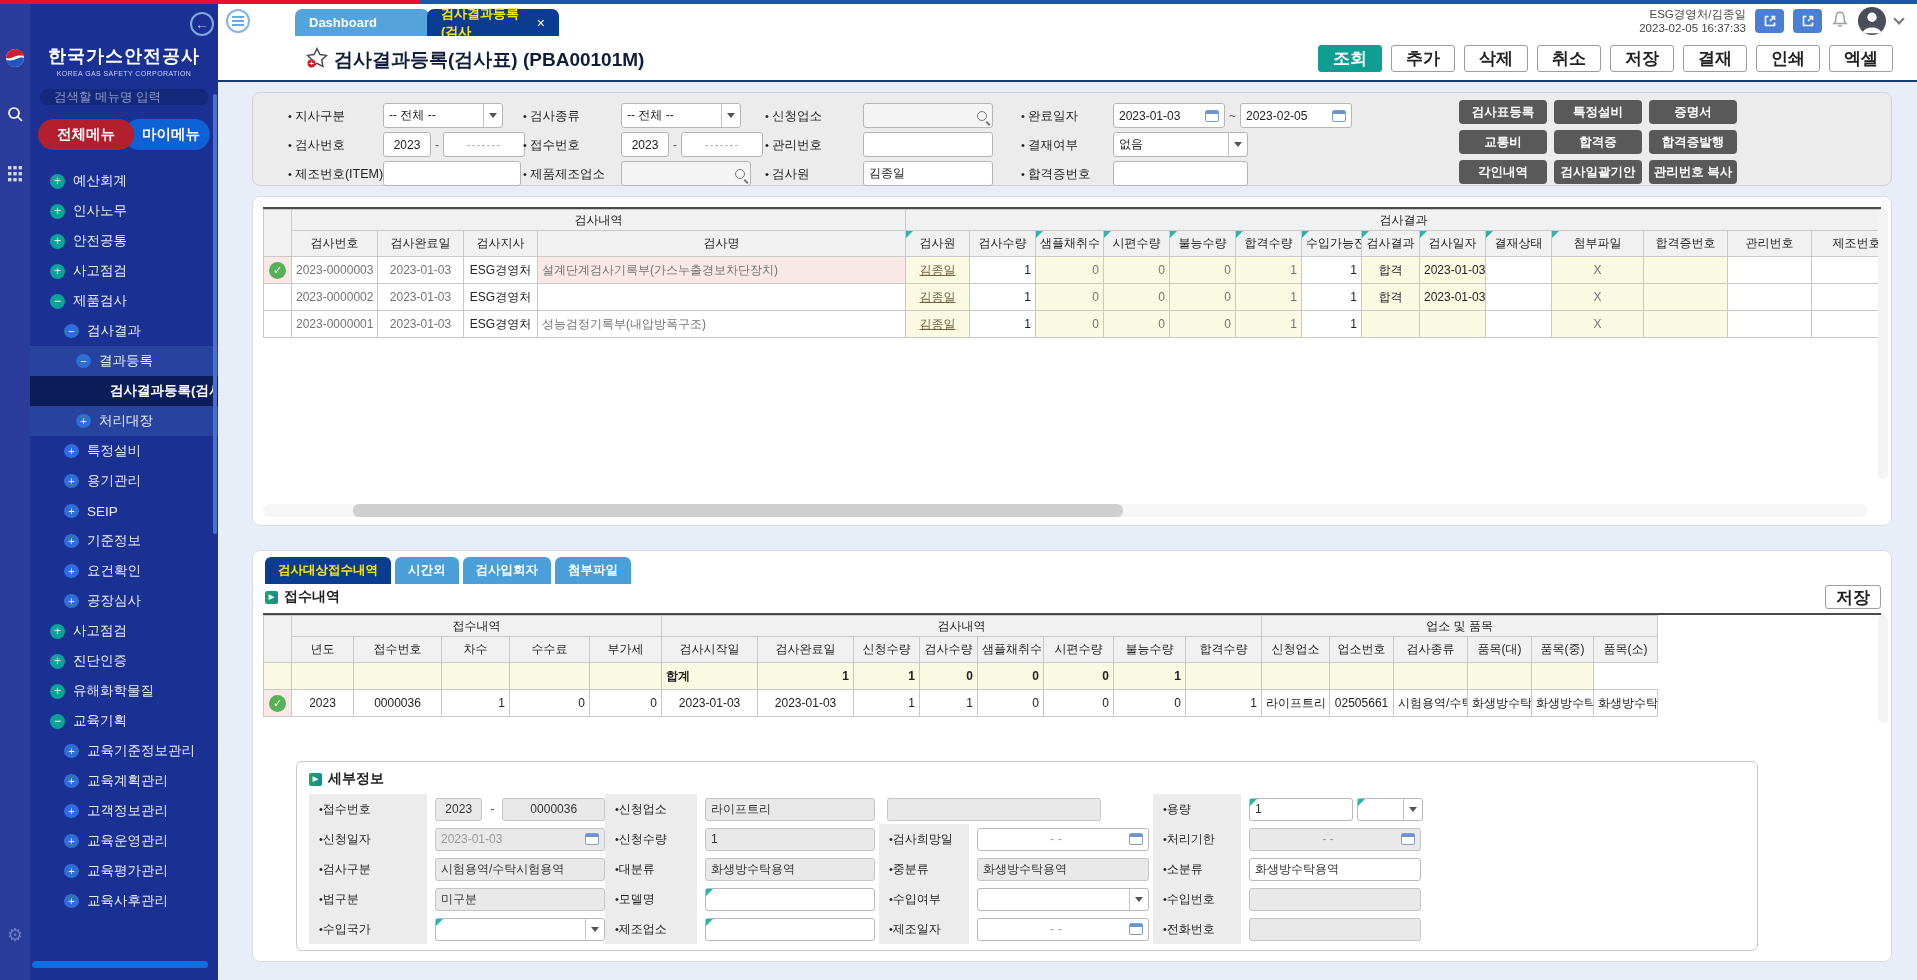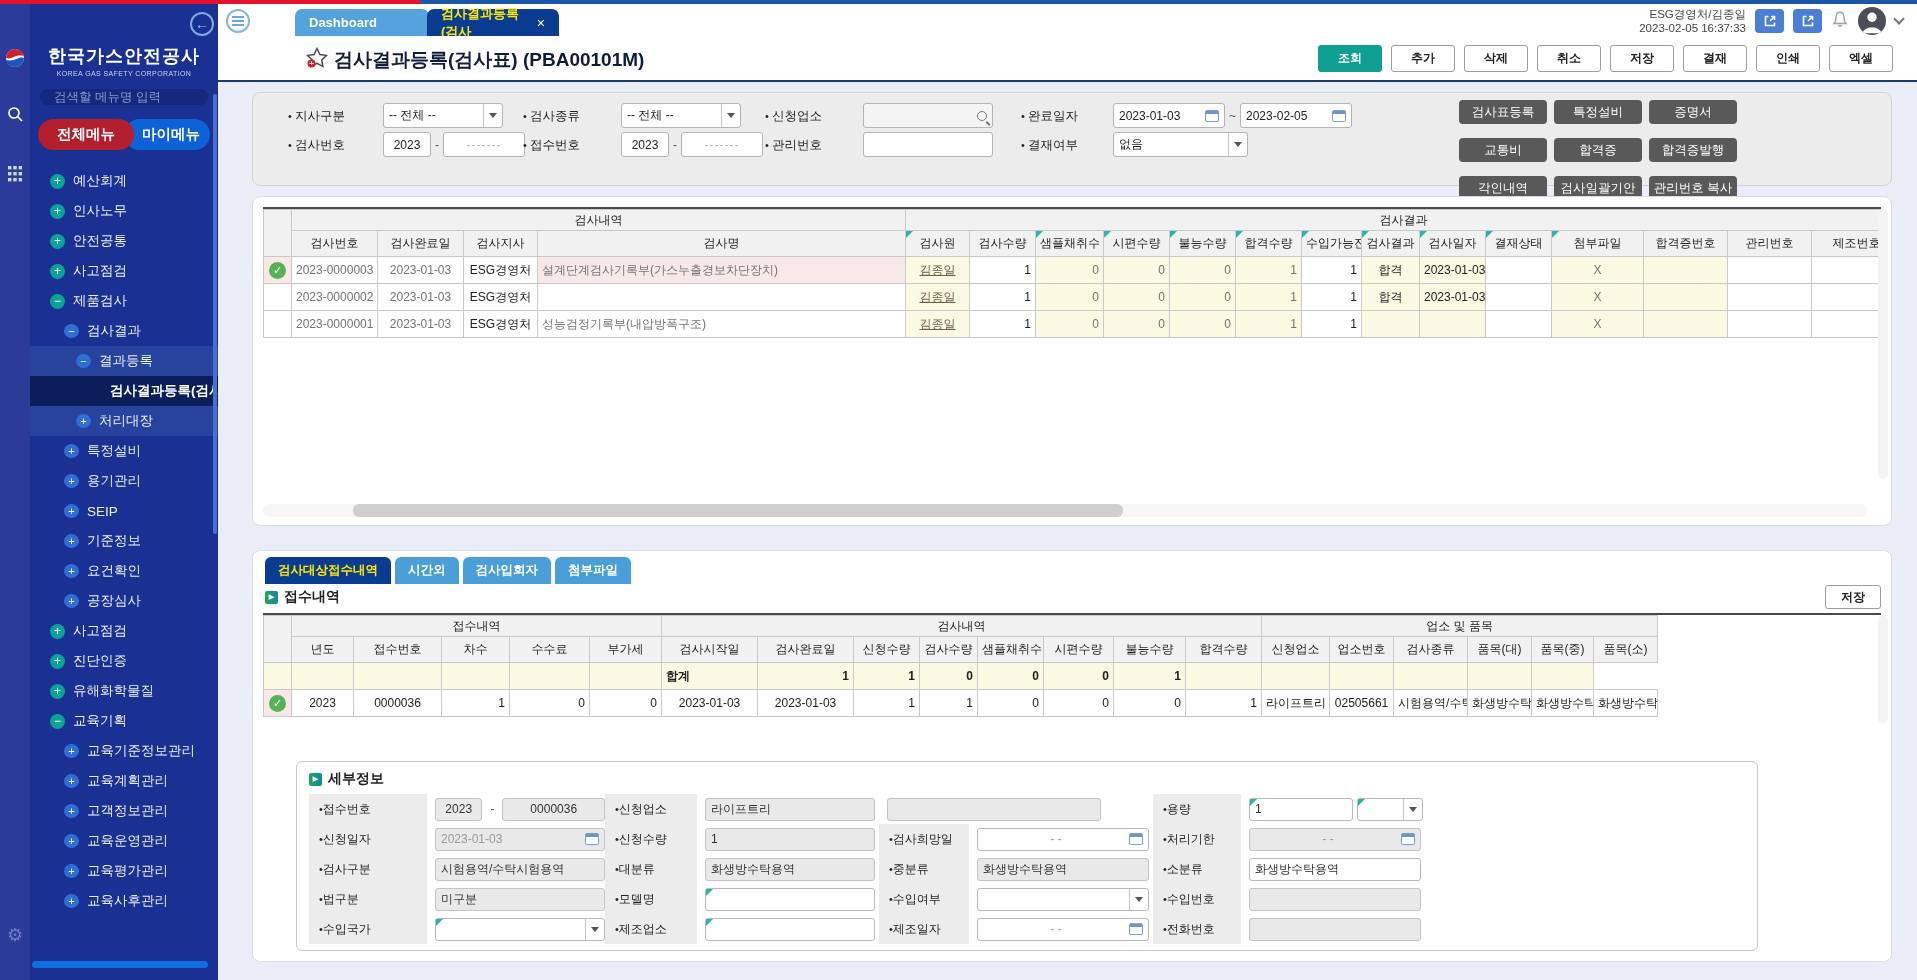--- a/index.html
+++ b/index.html
@@ -49,21 +49,21 @@
   .hdr-right { position:absolute; right:14px; top:3px; display:flex; align-items:center; gap:9px;}
   .uinfo { text-align:right; font-size:11.5px; color:#444; line-height:1.25;}
   .sqbtn { width:29px; height:24px; background:#4b7fd6; border-radius:4px; display:flex; align-items:center; justify-content:center; cursor:pointer;}
   .avatar { width:28px; height:28px; border-radius:50%; background:#4a4f57; overflow:hidden; cursor:pointer;}
   .chev { width:8px; height:8px; border-right:2px solid #777; border-bottom:2px solid #777; transform:rotate(45deg); margin-top:-4px;}
 
   #titlebar { position:relative; height:46px; background:#fff; border-bottom:2px solid #1b3a72;}
   #fav-star { position:absolute; left:88px; top:11px; cursor:pointer;}
   #page-title { position:absolute; left:116px; top:11px; font-size:19px; font-weight:bold; color:#101c3d;}
   #toolbar { position:absolute; right:24px; top:9px; display:flex; gap:9px;}
-  .tbtn { width:64px; height:27px; background:#fff; border:1px solid #9d9d9d; border-radius:3px; font-size:12px; color:#222; display:flex; align-items:center; justify-content:center; cursor:pointer; font-weight:bold;}
+  .tbtn { width:64px; height:27px; background:#fff; border:1px solid #9d9d9d; border-radius:3px; font-size:17px; color:#222; display:flex; align-items:center; justify-content:center; cursor:pointer; font-weight:bold;}
   .tbtn.primary { background:#0f9e92; border-color:#0f9e92; color:#fff;}
 
   #content { position:absolute; top:80px; left:0; right:0; bottom:0; background:#e8edf7;}
   .card { position:absolute; left:34px; width:1640px; background:#fff; border:1px solid #d9dce6; border-radius:8px;}
 
   
   #filter-card { top:8px; height:94px; background:#ececec; border-color:#d2d2d2;}
   .frow { position:absolute; left:0; right:0; height:25px;}
   .frow .flab { position:absolute; font-size:12.5px; color:#222; top:5px;}
   .flab::before { content:"• "; font-size:11px;}
@@ -73,21 +73,21 @@
   .ibox { height:25px; background:#fff; border:1px solid #b5b5b5; border-radius:3px; display:flex; align-items:center; padding:0 5px; font-size:12px; color:#222;}
   .ibox input { border:none; outline:none; width:100%; font-size:12px; font-family:inherit; background:transparent; color:#222;}
   .ibox input::placeholder { color:#b5b5b5; letter-spacing:1px;}
   .sel { justify-content:space-between; cursor:pointer; padding-right:0;}
   .sel .arr { width:19px; height:100%; border-left:1px solid #c4c4c4; display:flex; align-items:center; justify-content:center;}
   .sel .arr::after { content:""; border-left:4px solid transparent; border-right:4px solid transparent; border-top:5px solid #555;}
   .dash { margin:0 4px; color:#555; font-size:12px;}
   .mag { width:10px; height:10px; border:1.5px solid #777; border-radius:50%; position:relative; flex:0 0 10px; cursor:pointer;}
   .mag::after { content:""; position:absolute; left:9px; top:9px; width:5px; height:1.5px; background:#777; transform:rotate(45deg); transform-origin:0 0;}
   .cal { width:14px; height:12px; border:1px solid #7c9ed0; border-radius:2px; background:linear-gradient(#6f94cc 0 3px, #fff 3px); flex:0 0 14px; cursor:pointer;}
-  .abtns { position:absolute; left:1206px; top:7px; display:grid; grid-template-columns:repeat(3,88px); grid-auto-rows:24px; gap:14px 7px;}
+  .abtns { position:absolute; left:1206px; top:7px; display:grid; grid-template-columns:repeat(3,88px); grid-auto-rows:24px; gap:6px 7px;font-weight:bold;}
   .abtn { background:#595959; color:#fff; border-radius:4px; font-size:12.5px; display:flex; align-items:center; justify-content:center; cursor:pointer;}
 
   
   #results-card { top:112px; height:330px; }
   .tbl-wrap { position:absolute; left:10px; right:10px; top:10px; border-top:2px solid #4a4a4a; overflow:hidden;}
   table { border-collapse:collapse; table-layout:fixed; font-size:12px;}
   th,td { border:1px solid #c9c9c9; overflow:hidden; white-space:nowrap; padding:0 4px;}
   th { background:#f1f1f1; font-weight:normal; color:#222; position:relative; text-align:center;}
   .gh th { height:21px; } .ch th { height:26px; }
   td { height:27px; background:#fff; color:#222;}
@@ -414,20 +414,47 @@
         <div class="fld F3">
             <div class="ibox" style="width:130px">
               <input value="" style="">
             </div>
           </div>
         <span class="flab L4">결재여부</span>
         <div class="fld F4">
             <div class="ibox sel" style="width:135px">
               <span>없음</span>
               <span class="arr"></span>
+            </div>
+          </div>
+      </div>
+      <div class="frow" style="top:68px">
+        <span class="flab L1">제조번호(ITEM)</span>
+        <div class="fld F1">
+            <div class="ibox" style="width:138px">
+              <input value="" style="">
+            </div>
+          </div>
+        <span class="flab L2">제품제조업소</span>
+        <div class="fld F2">
+            <div class="ibox" style="width:130px;background:#f4f4f4;">
+              <input value="" style="">
+              <span class="mag"></span>
+            </div>
+          </div>
+        <span class="flab L3">검사원</span>
+        <div class="fld F3">
+            <div class="ibox" style="width:130px">
+              <input value="김종일" style="">
+            </div>
+          </div>
+        <span class="flab L4">합격증번호</span>
+        <div class="fld F4">
+            <div class="ibox" style="width:135px">
+              <input value="" style="">
             </div>
           </div>
       </div>
       <div class="abtns">
         <div class="abtn">검사표등록</div>
         <div class="abtn">특정설비</div>
         <div class="abtn">증명서</div>
         <div class="abtn">교통비</div>
         <div class="abtn">합격증</div>
         <div class="abtn">합격증발행</div>

